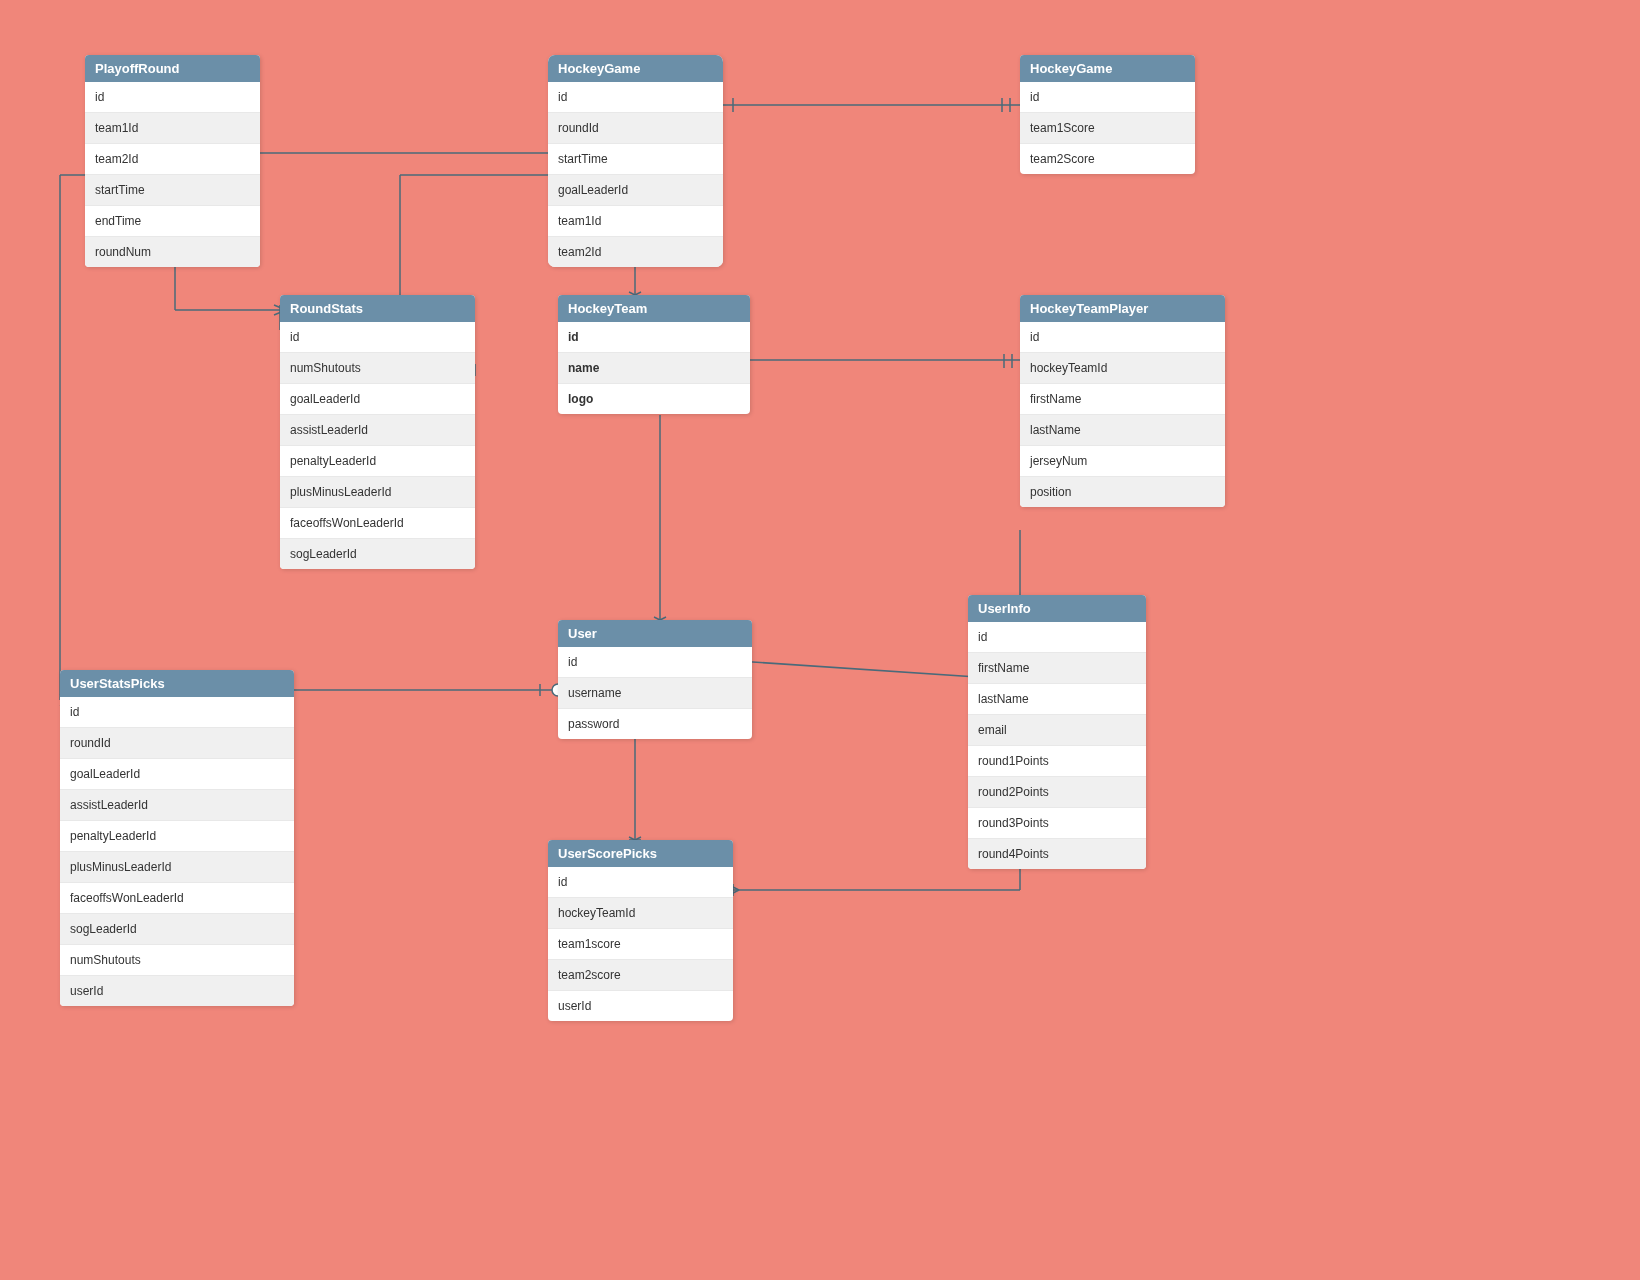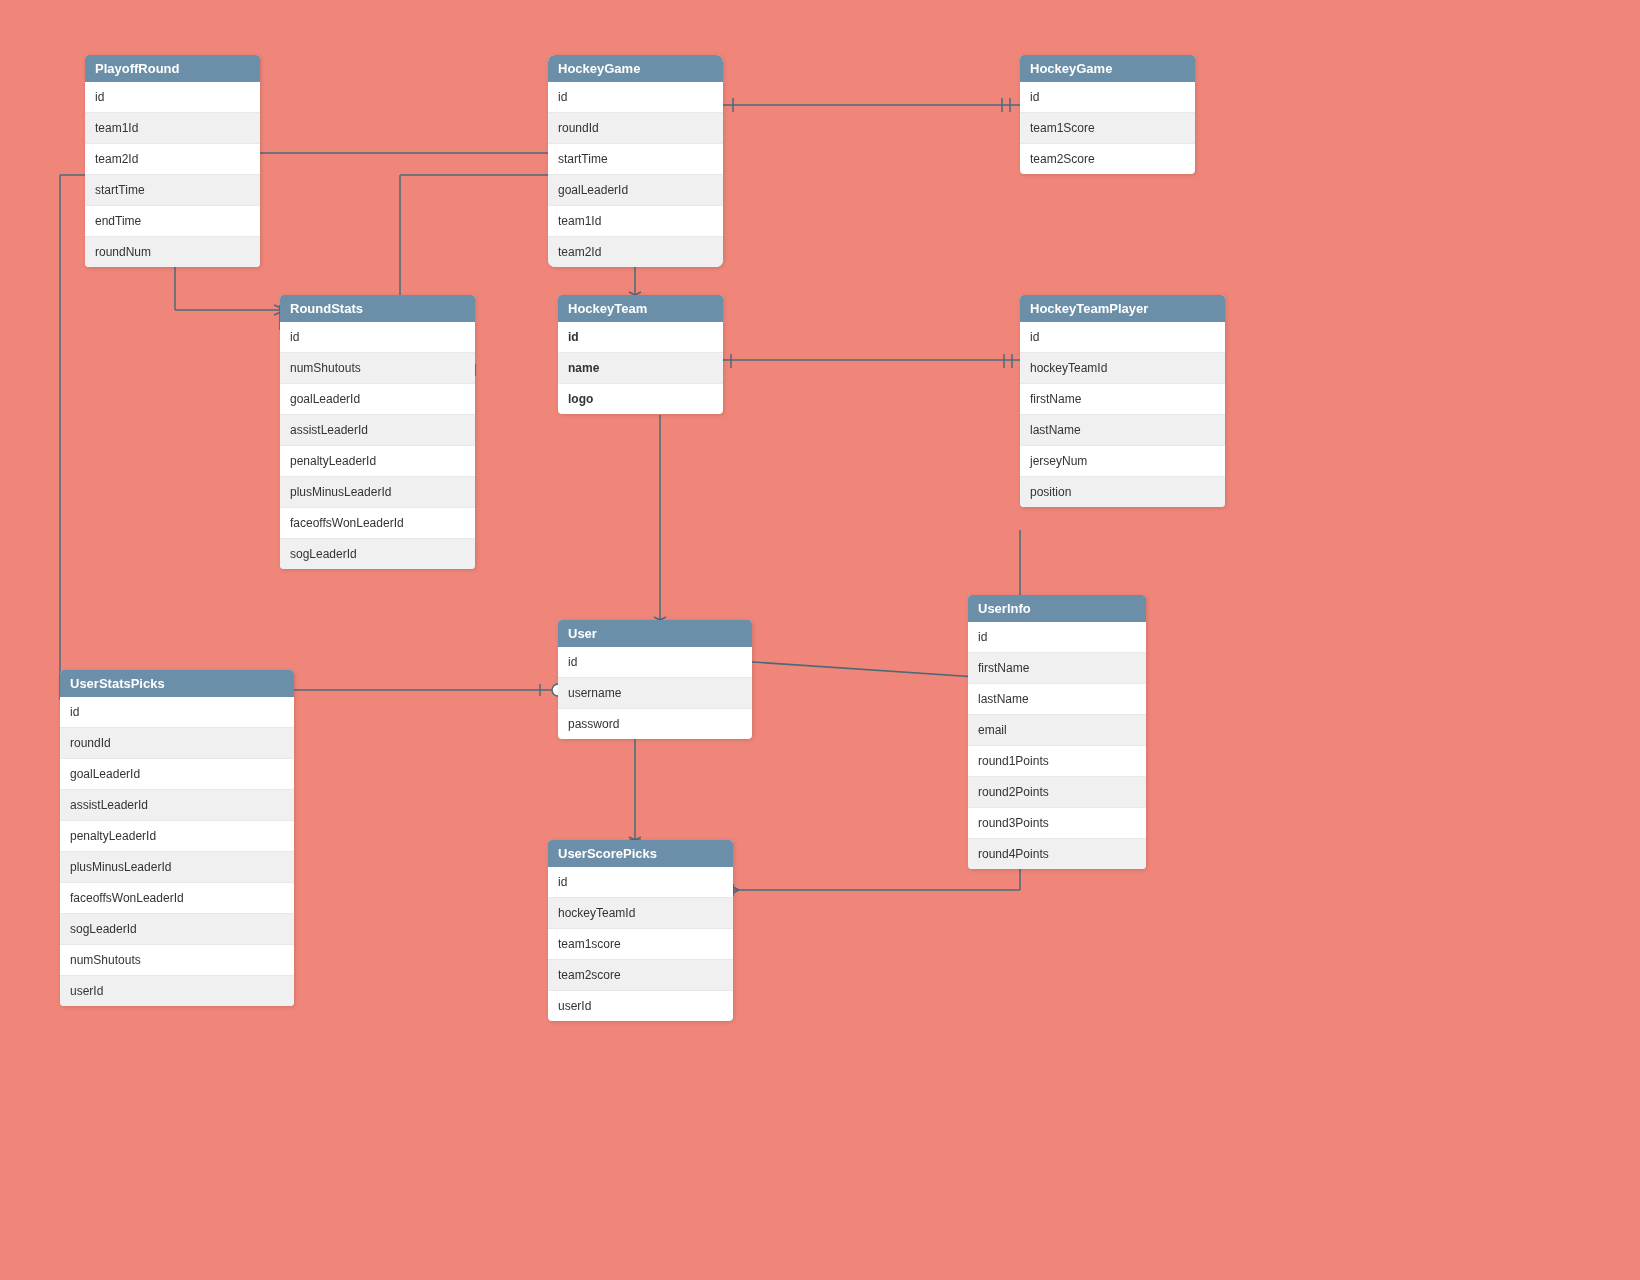--- a/index.html
+++ b/index.html
@@ -178,21 +178,21 @@
         <div class="entity-header">RoundStats</div>
         <div class="entity-field">id</div>
         <div class="entity-field alt">numShutouts</div>
         <div class="entity-field">goalLeaderId</div>
         <div class="entity-field alt">assistLeaderId</div>
         <div class="entity-field">penaltyLeaderId</div>
         <div class="entity-field alt">plusMinusLeaderId</div>
         <div class="entity-field">faceoffsWonLeaderId</div>
         <div class="entity-field alt">sogLeaderId</div>
       </div>
-      <div class="entity" style="left: 558px; top: 295px; width: 165px;">
+      <div class="entity" style="left: 558px; top: 295px; width: 192px;">
         <div class="entity-header">HockeyTeam</div>
         <div class="entity-field bold">id</div>
         <div class="entity-field alt bold">name</div>
         <div class="entity-field bold">logo</div>
       </div>
       <div class="entity" style="left: 1020px; top: 295px; width: 205px;">
         <div class="entity-header">HockeyTeamPlayer</div>
         <div class="entity-field">id</div>
         <div class="entity-field alt">hockeyTeamId</div>
         <div class="entity-field">firstName</div>

